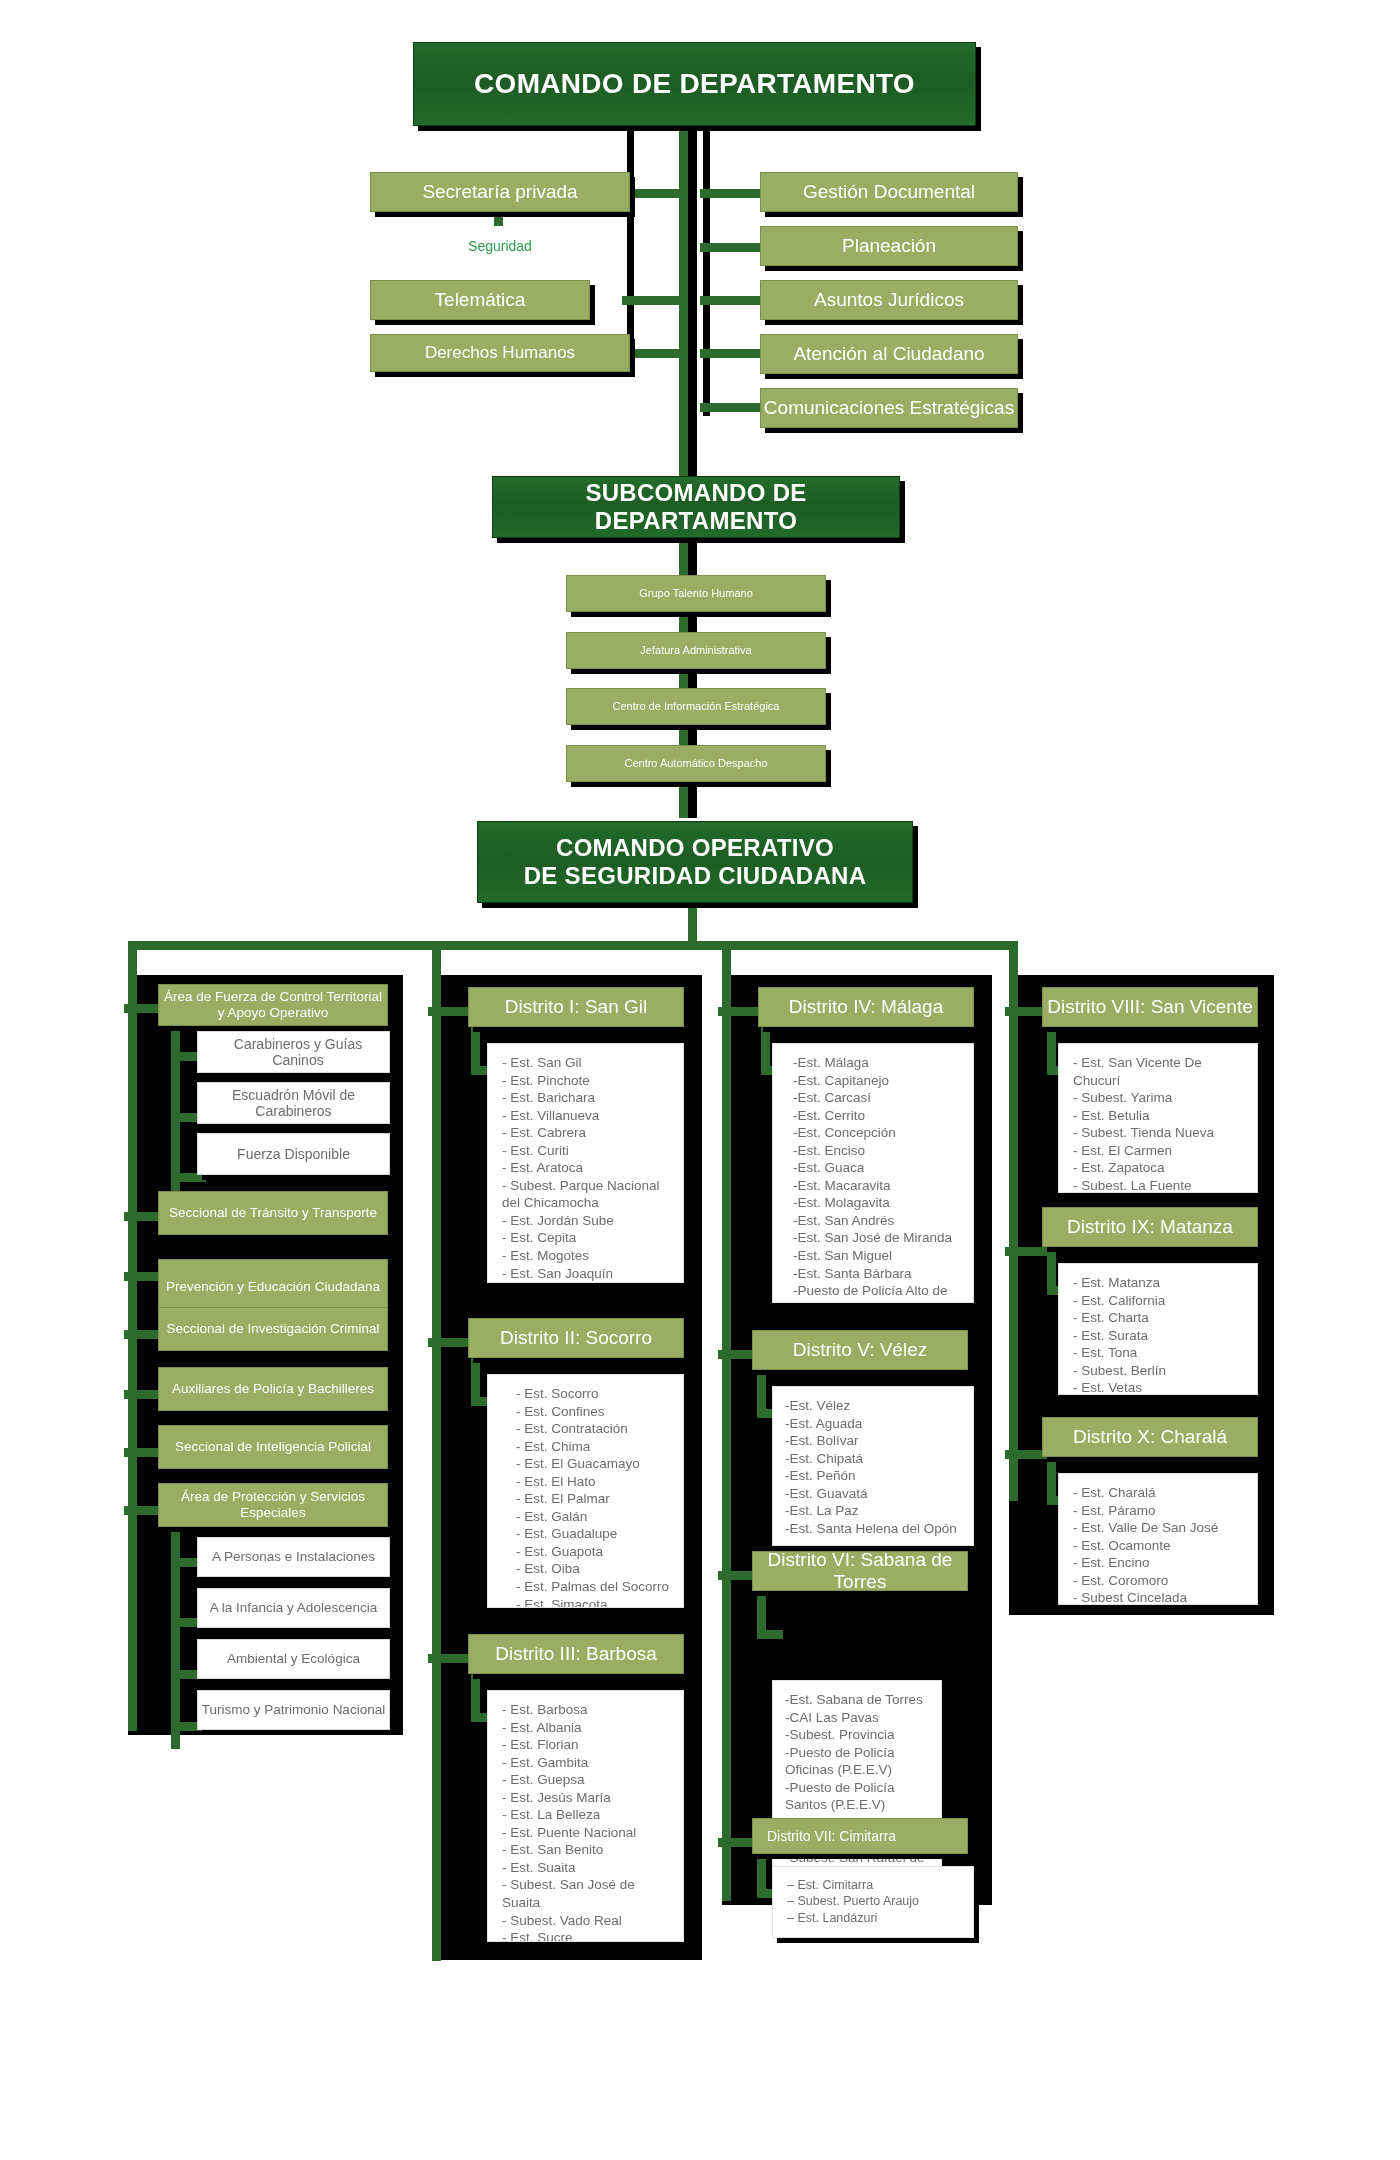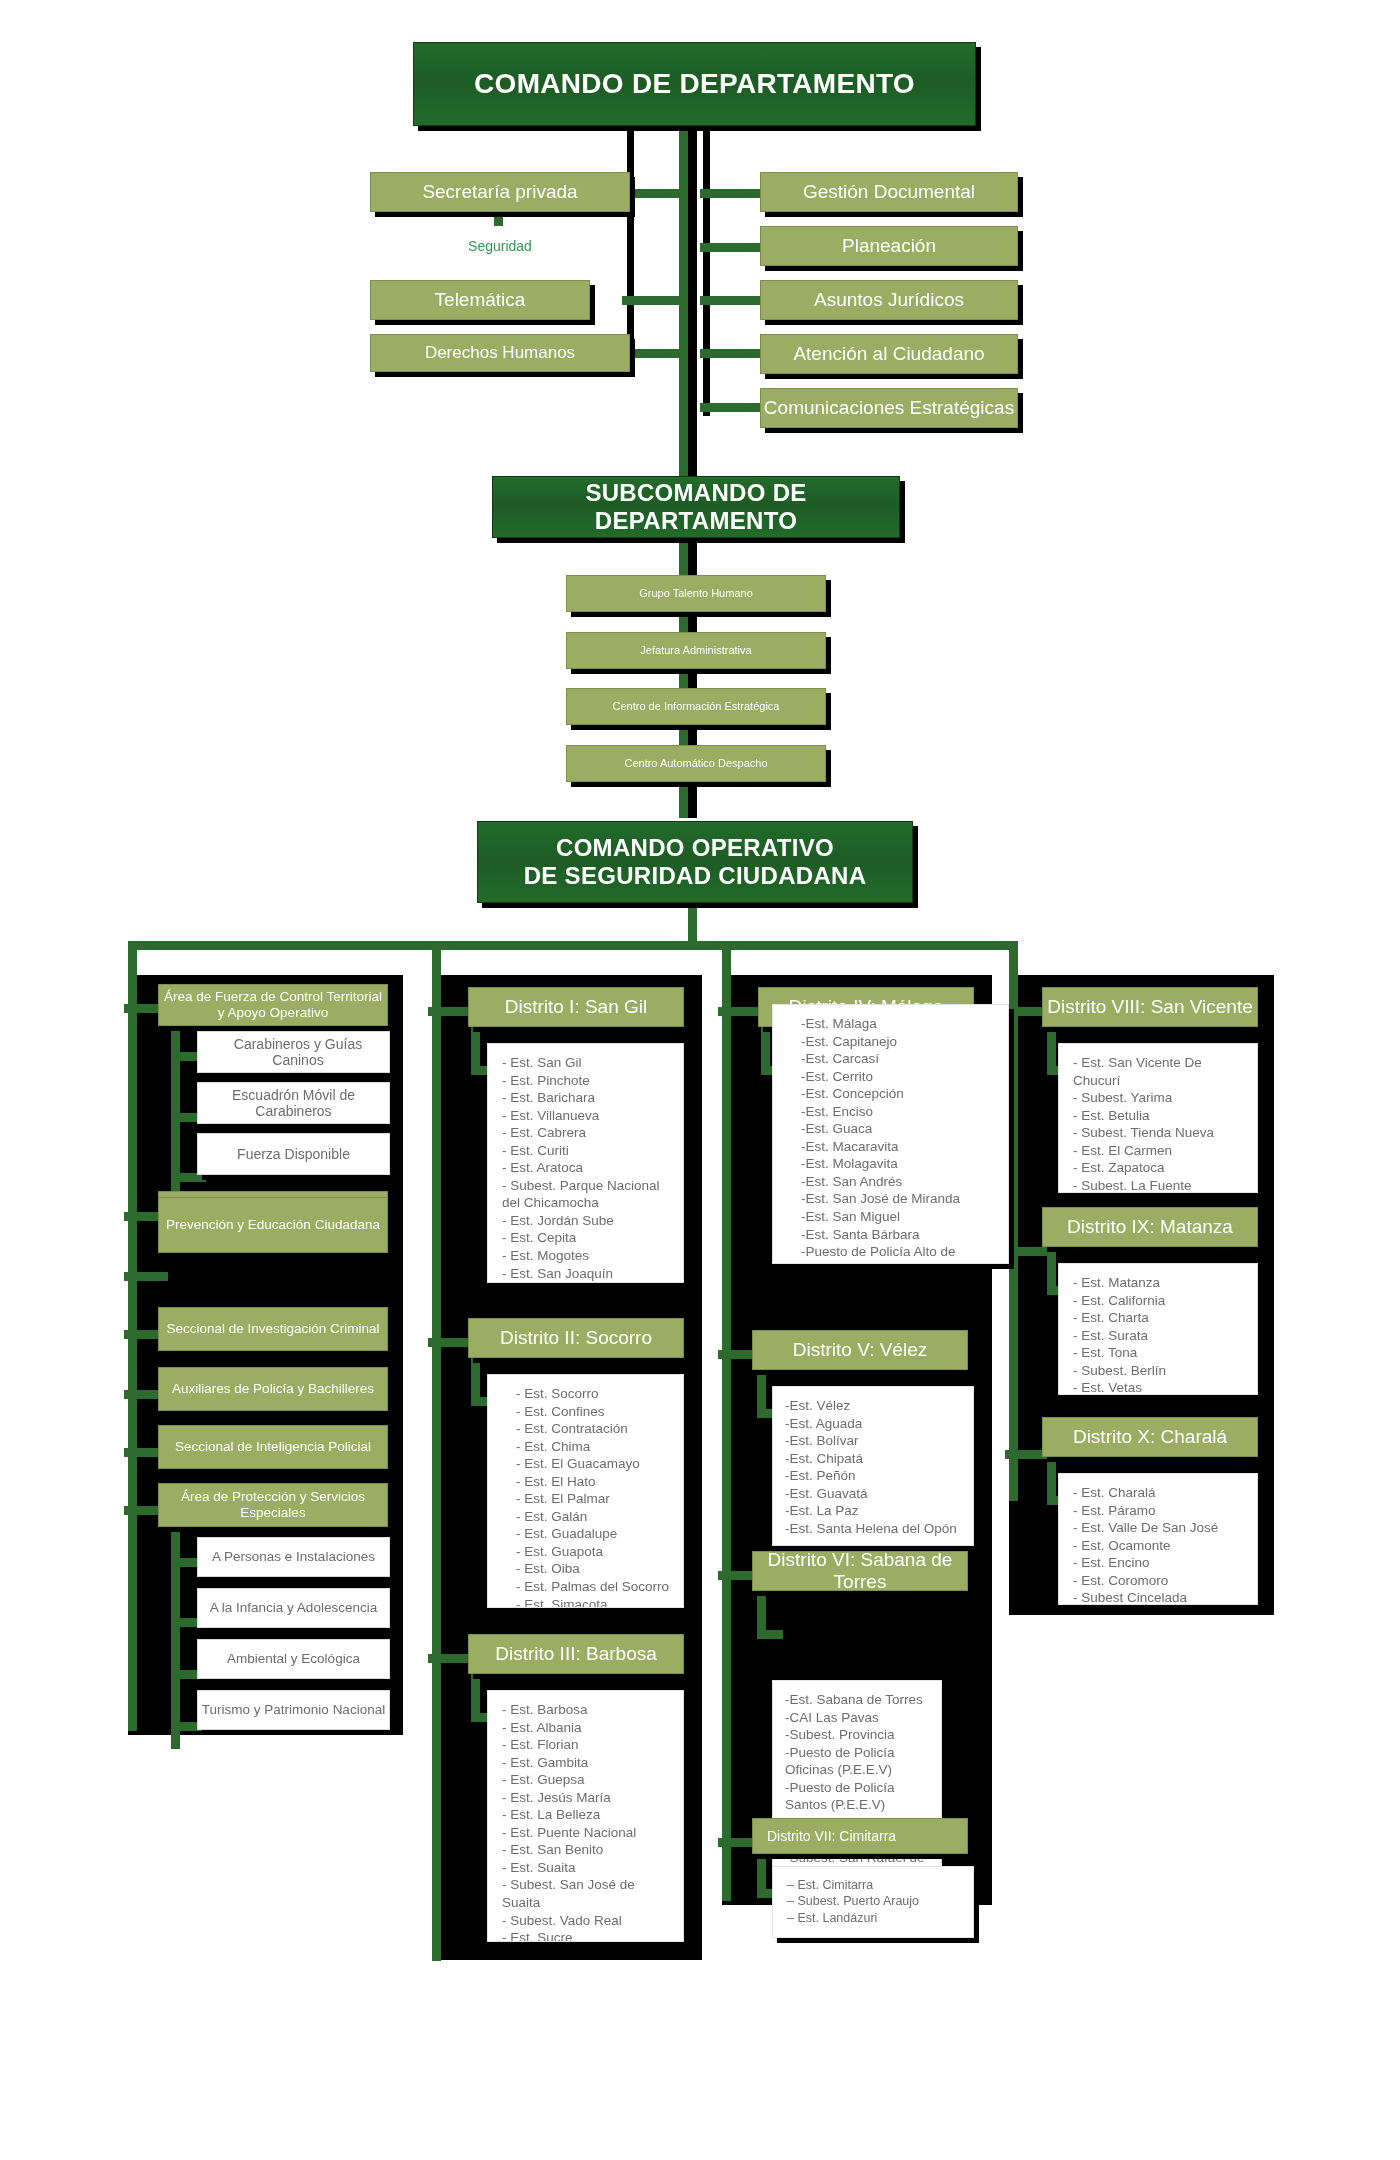--- a/index.html
+++ b/index.html
@@ -197,21 +197,21 @@
   <div class="box box-white f14" style="left:197px;top:1133px;width:193px;height:42px;flex-direction:column;">
     <span>Fuerza Disponible</span>
   </div>
 
   <div class="conn" style="left:124px;top:1212px;width:44px;height:9px;"></div>
   <div class="box box-olive f135" style="left:158px;top:1191px;width:230px;height:44px;flex-direction:column;">
     <span>Seccional de Tránsito y Transporte</span>
   </div>
 
   <div class="conn" style="left:124px;top:1272px;width:44px;height:9px;"></div>
-  <div class="box box-olive f135" style="left:158px;top:1197px;width:230px;height:56px;flex-direction:column;">
+  <div class="box box-olive f135" style="left:158px;top:1259px;width:230px;height:56px;flex-direction:column;">
     <span>Prevención y Educación Ciudadana</span>
   </div>
 
   <div class="conn" style="left:124px;top:1330px;width:44px;height:9px;"></div>
   <div class="box box-olive f135" style="left:158px;top:1307px;width:230px;height:44px;flex-direction:column;">
     <span>Seccional de Investigación Criminal</span>
   </div>
 
   <div class="conn" style="left:124px;top:1390px;width:44px;height:9px;"></div>
   <div class="box box-olive f135" style="left:158px;top:1367px;width:230px;height:44px;flex-direction:column;">
@@ -313,21 +313,21 @@
     <div class="li">- Est. Sucre</div>
 
   </div>
 
   <div class="conn" style="left:718px;top:1007px;width:48px;height:9px;"></div>
   <div class="box box-olive f155" style="left:758px;top:987px;width:216px;height:40px;">
     <span>Distrito IV: Málaga</span>
   </div>
   <div class="conn" style="left:761px;top:1027px;width:9px;height:48px;"></div>
   <div class="conn" style="left:761px;top:1066px;width:26px;height:9px;"></div>
-  <div class="list-box f135" style="left:772px;top:1004px;width:237px;height:260px;padding-left:28px;">
+  <div class="list-box f135" style="left:772px;top:1043px;width:202px;height:260px;padding-left:20px;">
     <div class="li">-Est. Málaga</div>
     <div class="li">-Est. Capitanejo</div>
     <div class="li">-Est. Carcasí</div>
     <div class="li">-Est. Cerrito</div>
     <div class="li">-Est. Concepción</div>
     <div class="li">-Est. Enciso</div>
     <div class="li">-Est. Guaca</div>
     <div class="li">-Est. Macaravita</div>
     <div class="li">-Est. Molagavita</div>
     <div class="li">-Est. San Andrés</div>

